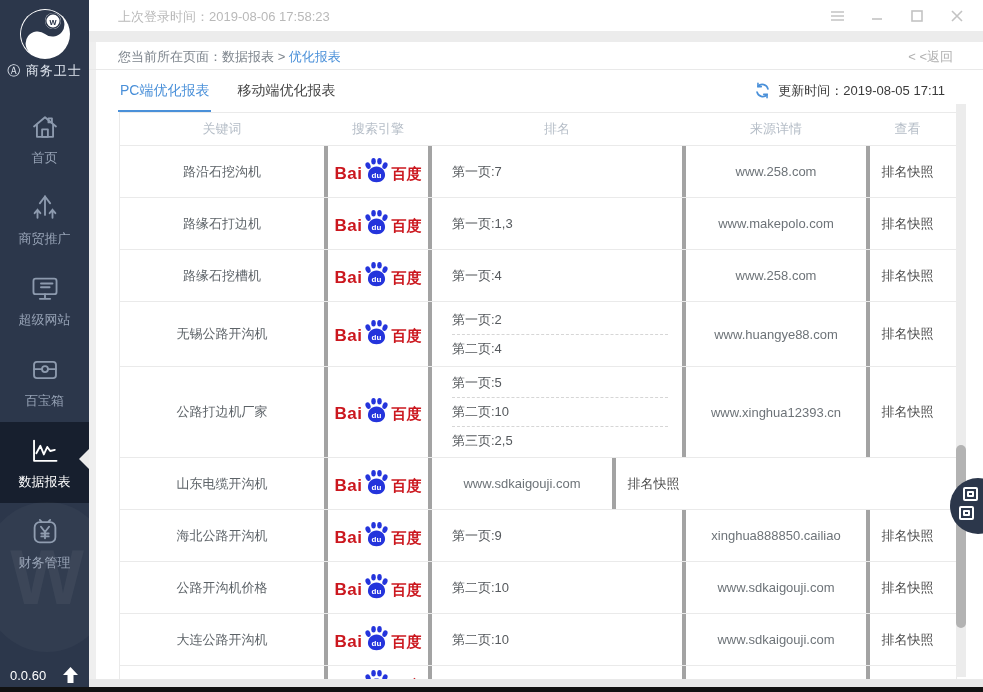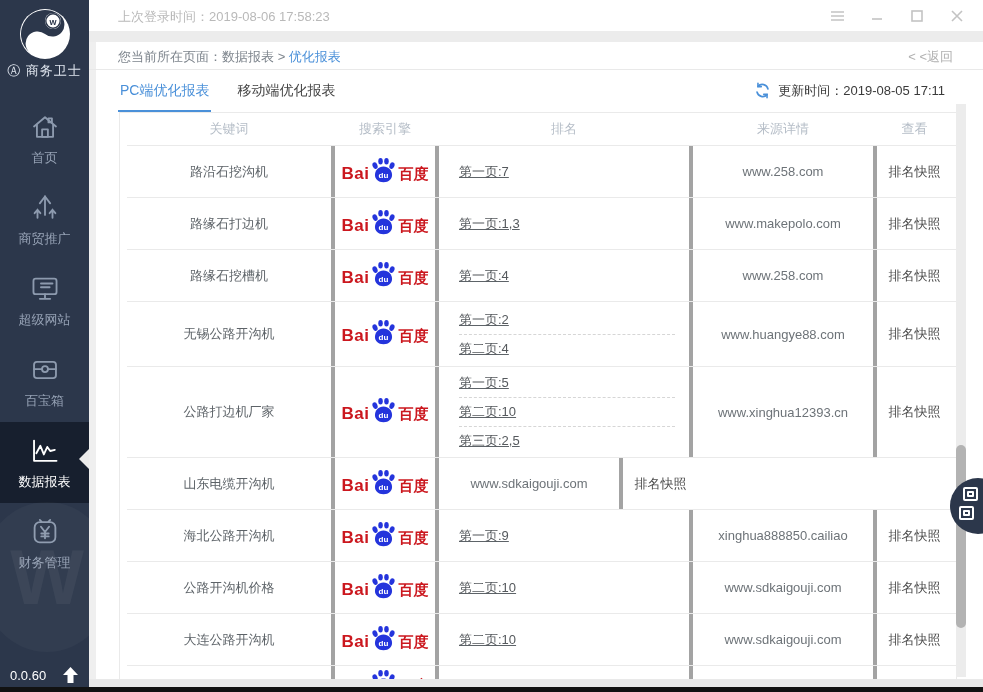--- a/index.html
+++ b/index.html
@@ -49,35 +49,35 @@
 
   .tab-row { position:absolute; left:0; top:28px; width:100%; height:42px; }
   .tabs { position:absolute; left:29px; top:0; height:100%; display:flex; gap:24px; }
   .tab { font-size:14px; color:#454545; padding:12px 2px 12px; cursor:pointer; border-bottom:2px solid transparent; }
   .tab.active { color:#4a90d9; border-bottom-color:#4a90d9; }
   .refresh-group { position:absolute; right:38px; top:12px; display:flex; align-items:flex-start; gap:7px; }
   .refresh-btn { width:17px; height:17px; cursor:pointer; }
   .update-time { font-size:13px; color:#3a3a3a; }
 
   
-  .table { position:absolute; left:30px; top:70px; width:838px; border:1px solid #eaeaea; border-bottom:none;padding-left:7px; }
+  .table { position:absolute; left:30px; top:70px; width:838px; border:1px solid #eaeaea; border-bottom:none; }
   .t-row { display:flex; border-bottom:1px solid #eaeaea; background:#fff; }
   .t-cell { flex:none; display:flex; align-items:center; justify-content:center; font-size:13px; color:#5d6368; border-left:4px solid #a3a3a3; }
   .t-cell:first-child { border-left:none; }
   .col-kw { width:204px; }
   .col-eng { width:104px; }
   .col-rank { width:254px; justify-content:flex-start; }
   .col-src { width:184px; color:#6d7378; }
   .col-view { width:79px; color:#4a4a4a; }
   .t-head { height:33px; }
   .t-head .t-cell { color:#b5bdc7; border-left-color:transparent; font-size:13px; }
   .t-row.body { height:52px; }
   .t-row.body.lines-2 { height:65px; }
   .t-row.body.lines-3 { height:91px; }
-  .rank-list { display:flex; flex-direction:column; justify-content:flex-end; width:100%; padding:0 14px 0 20px;text-decoration:underline; }
+  .rank-list { display:flex; flex-direction:column; justify-content:flex-end; width:100%; padding:0 14px 0 20px; }
   .rank-line { padding:5px 0; color:#55595d; }
   .lines-2 .rank-line:not(:last-child), .lines-3 .rank-line:not(:last-child) { border-bottom:1px dashed #d6d6d6; }
   .view-link { cursor:pointer; }
   .t-row.partial { height:14px; overflow:hidden; border-bottom:none; }
   .t-row.partial .col-eng { align-items:flex-start; }
   .t-row.partial .baidu-logo { margin-top:6px; }
 
   .baidu-logo { display:flex; align-items:flex-end; gap:1px; }
   .baidu-bai { color:#cb171e; font-weight:bold; font-size:17px; letter-spacing:0.5px; }
   .baidu-paw { width:27px; height:27px; margin-top:-3px; }

